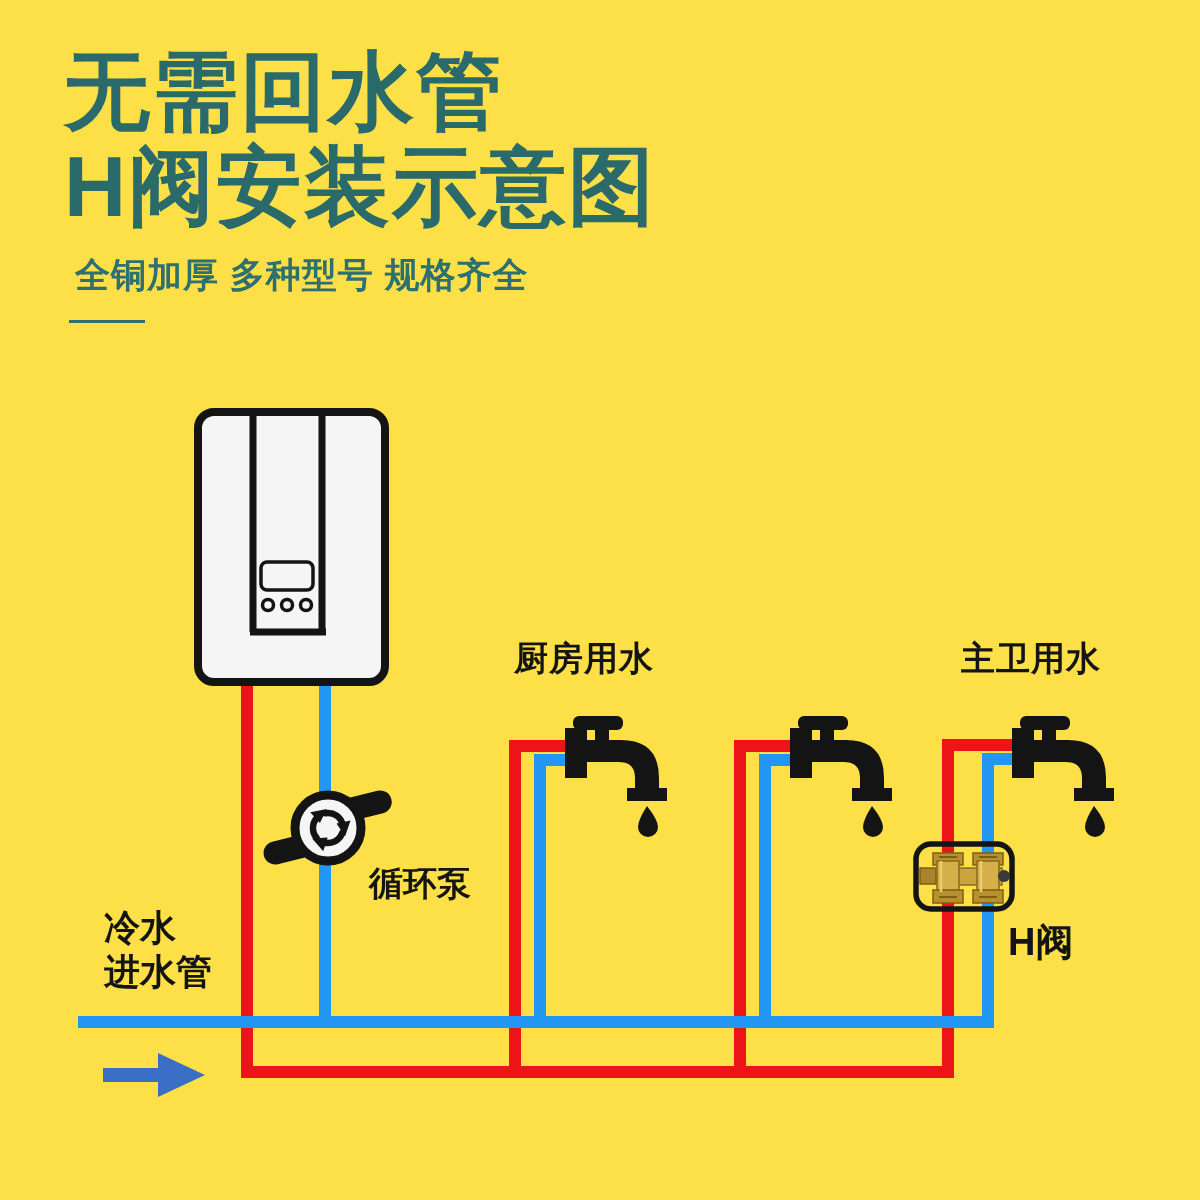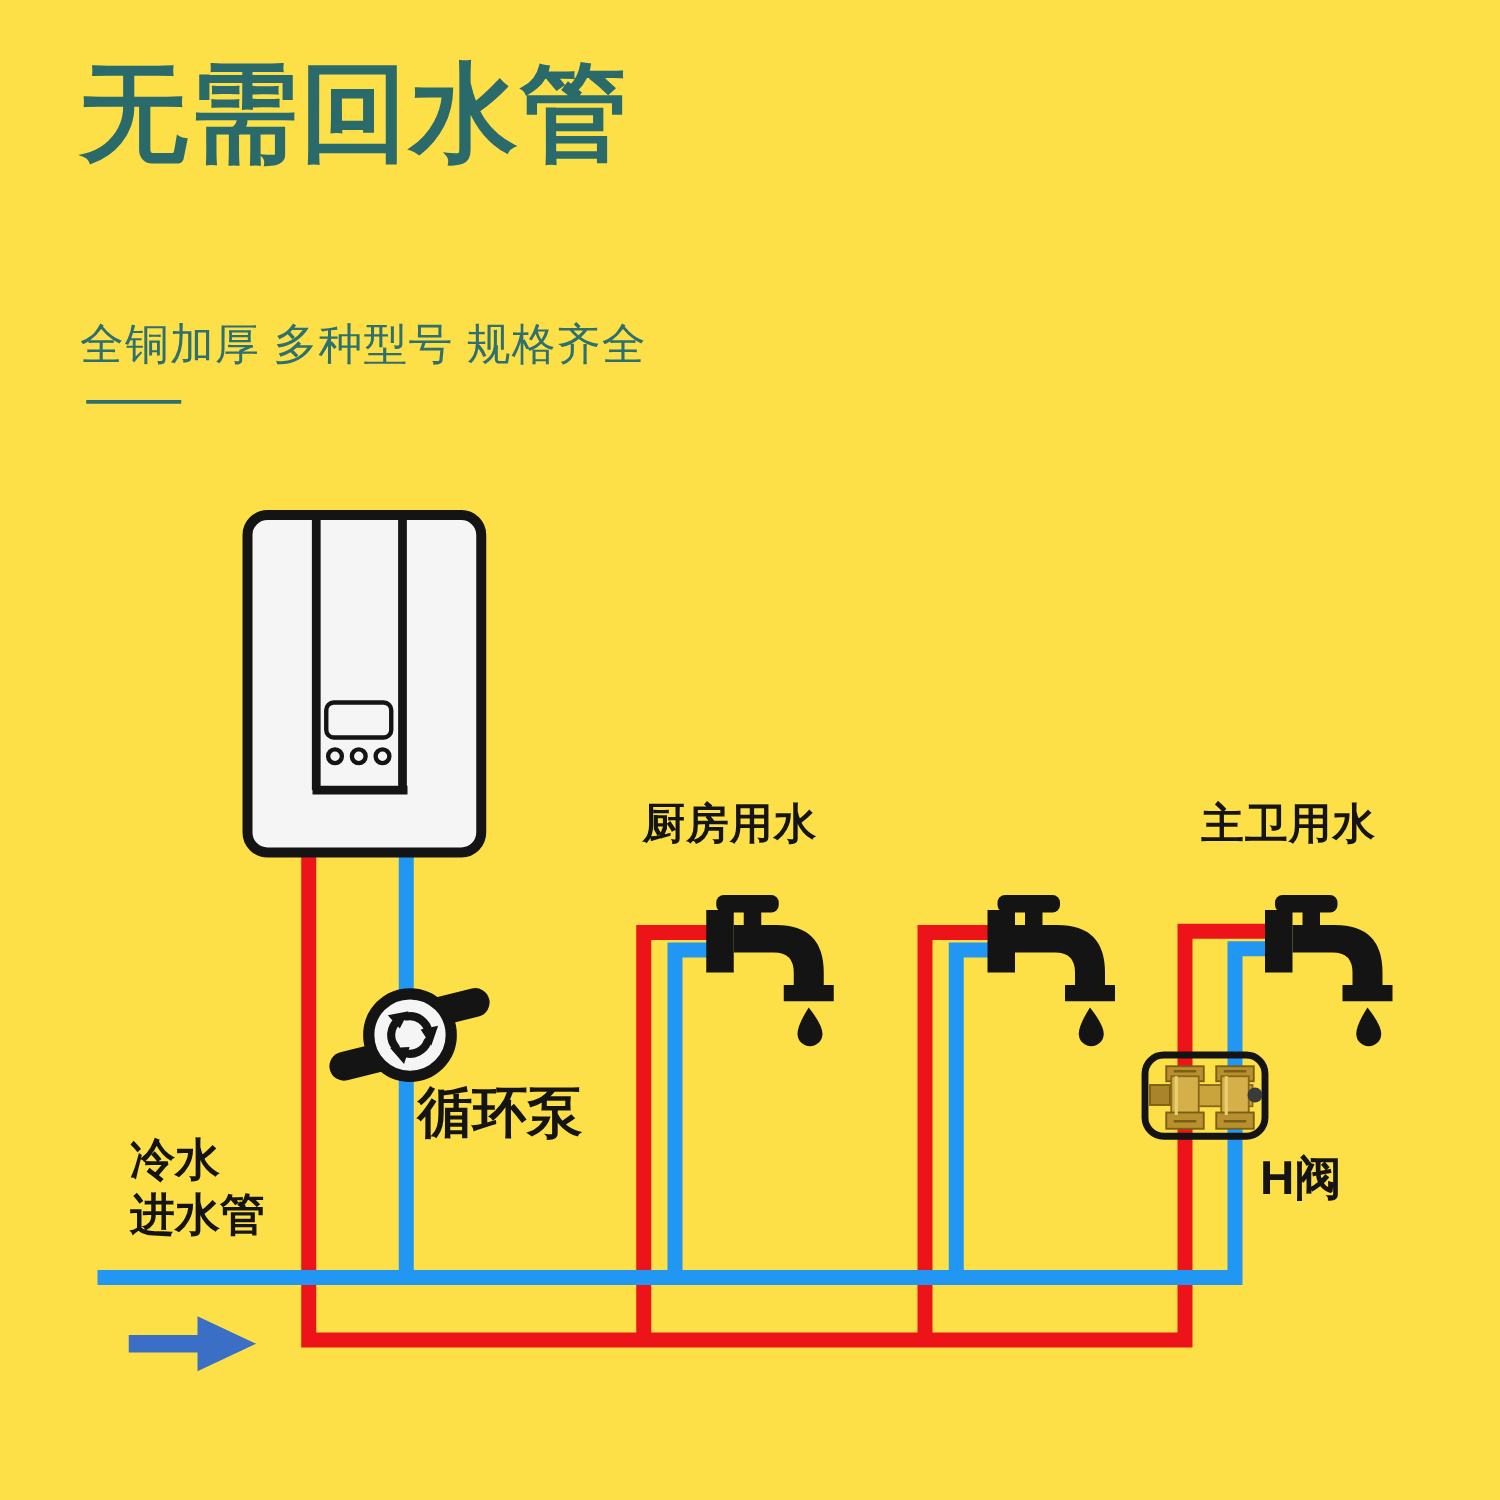--- a/index.html
+++ b/index.html
@@ -9,45 +9,45 @@
     position:relative; width:1200px; height:1200px;
     background:#fde047; overflow:hidden;
   }
   
   .title {
     position:absolute; left:64px; top:44px;
     color:#2b6a6a; font-size:86px; line-height:95px;
     font-weight:900; letter-spacing:2px; white-space:pre;
   }
   .subtitle {
-    position:absolute; left:64px; top:252px;
-    color:#2e6f70; font-size:35px; font-weight:400; letter-spacing:1px;
+    position:absolute; left:75px; top:252px;
+    color:#2e6f70; font-size:35px; font-weight:700; letter-spacing:1px;
   }
   .rule {
     position:absolute; left:69px; top:320px;
     width:76px; height:3px; background:#2e6f70;
   }
   
   .dlabel { position:absolute; color:#141414; font-weight:700; }
   .heater-label { left:199px; top:356px; font-size:37px; }
   .faucet-label { top:636px; font-size:34px; letter-spacing:1px; }
   .faucet-label.f1 { left:514px; }
   .faucet-label.f2 { left:739px; }
   .faucet-label.f3 { left:961px;text-align:center; }
-  .pump-label  { left:334px; top:861px; font-size:44px; }
+  .pump-label  { left:369px; top:861px; font-size:34px; }
   .cold-label  { left:104px; top:906px; font-size:36px; line-height:44px; }
   .valve-label { left:1008px; top:917px; font-size:38px; }
   svg.diagram { position:absolute; left:0; top:0; }
 </style>
 </head>
 <body>
 
 <div class="canvas">
 
-  <div class="title"><span>无需回水管</span><br></div>
+  <div class="title"><span>无需回水管</span><br><span>H阀安装示意图</span></div>
   <div class="subtitle">全铜加厚 多种型号 规格齐全</div>
   <div class="rule"></div>
 
   <svg class="diagram" width="1200" height="1200" viewBox="0 0 1200 1200">
     <defs>
       <g id="faucet">
         <rect x="8" y="16" width="50" height="14" rx="6" fill="#141414"></rect>
         <rect x="30" y="24" width="14" height="28" fill="#141414"></rect>
         <rect x="0" y="28" width="22" height="50" fill="#141414"></rect>
         <path d="M22,40 H56 Q94,40 94,78 V88 H70 V78 Q70,62 54,62 H22 Z" fill="#141414"></path>

